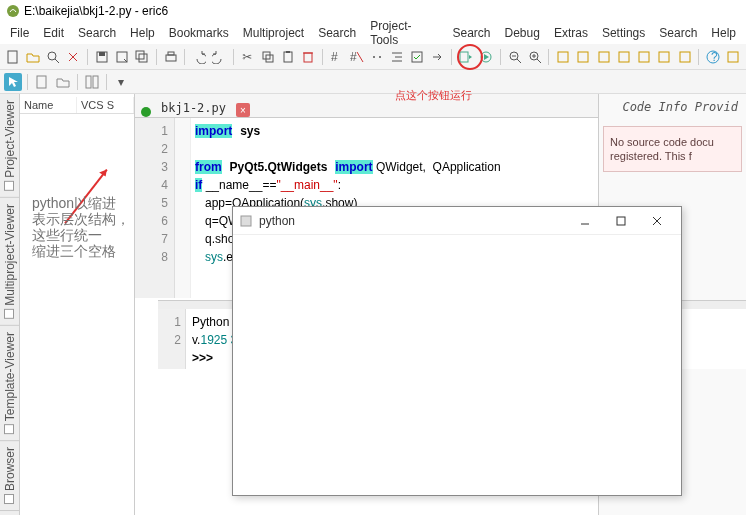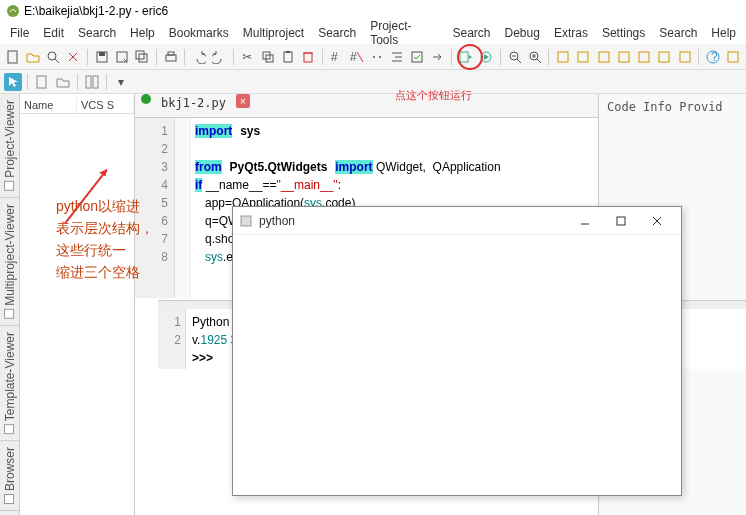--- a/index.html
+++ b/index.html
@@ -13,43 +13,43 @@
 .toolbar .sep { width: 1px; height: 16px; background: #ccc; margin: 0 2px; }
 .run-circle { position: absolute; width: 26px; height: 26px; border: 2px solid #e03030; border-radius: 50%; left: 457px; top: 44px; pointer-events: none; }
 .main-area { display: flex; height: calc(100% - 70px); }
 .left-tabs { width: 20px; background: #eee; border-right: 1px solid #ccc; display: flex; flex-direction: column; }
 .left-tabs .vtab { writing-mode: vertical-rl; transform: rotate(180deg); padding: 6px 2px; font-size: 11px; color: #555; border-top: 1px solid #ccc; display: flex; align-items: center; gap: 3px; }
 .left-tabs .vtab .sq { width: 10px; height: 10px; background: #fff; border: 1px solid #999; }
 .project-panel { width: 115px; background: #fff; border-right: 1px solid #ccc; display: flex; flex-direction: column; }
 .panel-cols { display: flex; height: 20px; border-bottom: 1px solid #ddd; align-items: flex-end; }
 .panel-cols span { flex: 1; padding: 2px 4px; font-size: 11px; color: #444; border-right: 1px solid #eee; }
 .editor-area { flex: 1; display: flex; flex-direction: column; background: #fff; }
-.editor-tabs { height: 24px; background: #f5f5f5; border-bottom: 1px solid #ccc; display: flex; align-items: flex-start; padding-left: 6px; gap: 6px; }
+.editor-tabs { height: 24px; background: #f5f5f5; border-bottom: 1px solid #ccc; display: flex; align-items: flex-end; padding-left: 6px; gap: 6px; }
 .editor-tabs .dot { width: 10px; height: 10px; border-radius: 50%; background: #2a9d2a; }
 .editor-tabs .tabname { font-family: Consolas, monospace; font-size: 12px; color: #333; padding: 2px 4px; }
 .editor-tabs .close-x { width: 14px; height: 14px; background: #e06666; color: #fff; display: flex; align-items: center; justify-content: center; font-size: 10px; border-radius: 2px; }
 .code-gutter { display: flex; height: 180px; }
 .gutter { width: 40px; background: #f0f0f0; border-right: 1px solid #ddd; text-align: right; padding: 4px 6px 0 0; font-family: Consolas, monospace; font-size: 13px; color: #888; line-height: 18px; }
 .margin2 { width: 16px; background: #f8f8f8; border-right: 1px solid #eee; }
 .code { flex: 1; padding: 4px 8px 0 4px; font-family: Consolas, monospace; font-size: 13px; color: #000; line-height: 18px; white-space: pre; position: relative; }
 .kw { color: #0000cc; font-weight: bold; background: #5eead4; }
 .mod { color: #000; font-weight: bold; }
 .str { color: #c00; }
 .id { color: #008080; }
 .red-arrow { position: absolute; left: 48px; top: 180px; color: #e03030; font-size: 28px; transform: rotate(-35deg); }
-.annotation1 { position: absolute; left: 56px; top: 195px; color: #c2410c; font-size: 14px; line-height: 22px; }
+.annotation1 { position: absolute; left: 32px; top: 195px; color: #737373; font-size: 14px; line-height: 16px; }
 .annotation2 { position: absolute; left: 395px; top: 88px; color: #e03030; font-size: 11px; font-weight: 500; }
 .shell-area { position: absolute; left: 158px; top: 300px; right: 0; background: #fff; border-top: 1px solid #ccc; }
 .shell-area .shell-line { display:flex; align-items:center; height:8px; background:#eee; justify-content:center;}
 .shell-area .shell-line .grip{ width:30px; height:4px; background:#ccc; border-radius:2px;}
 .shell-body { display: flex; height: 60px; }
 .shell-gutter { width: 28px; background: #f0f0f0; border-right: 1px solid #ddd; text-align: right; padding: 4px 4px 0 0; font-family: Consolas, monospace; font-size: 13px; color: #888; line-height: 18px; }
 .shell-code { flex: 1; padding: 4px 6px; font-family: Consolas, monospace; font-size: 13px; line-height: 18px; }
 .right-panel { width: 148px; background: #f9f9f9; border-left: 1px solid #ccc; }
-.right-panel .rtitle { padding: 6px 8px; font-family: Consolas, monospace; color: #555; font-size: 12px; text-align: left; }
+.right-panel .rtitle { padding: 6px 8px; font-family: Consolas, monospace; color: #555; font-size: 12px; text-align: right; font-style: italic; }
 .info-box { margin: 6px 4px; background: #fff0f0; border: 1px solid #e0c0c0; padding: 8px 6px; color: #604040; font-size: 11px; line-height: 14px; }
 .popup { position: absolute; left: 232px; top: 206px; width: 450px; height: 290px; background: #fff; border: 1px solid #888; box-shadow: 2px 2px 8px rgba(0,0,0,0.2); }
 .popup-title { height: 28px; display: flex; align-items: center; padding: 0 6px; background: #fff; border-bottom: 1px solid #eee; }
 .popup-title .picon { width: 14px; height: 14px; margin-right: 6px; }
 .popup-title .ptxt { flex: 1; font-size: 12px; color: #333; }
 .popup-title .wbtn { width: 36px; height: 24px; display: flex; align-items: center; justify-content: center; color: #333; }
 svg { display: block; }
 </style>
 </head>
 <body>
@@ -350,29 +350,31 @@
           <div>5</div>
           <div>6</div>
           <div>7</div>
           <div>8</div>
       </div>
       <div class="margin2"></div>
       <div class="code"><span class="kw">import</span> <span class="mod">sys</span>
 
 <span class="kw">from</span> <span class="mod">PyQt5.QtWidgets</span> <span class="kw">import</span><span> QWidget,  QApplication</span>
 <span class="kw">if</span><span> __name__==</span><span class="str">"__main__"</span><span>:</span>
-<span>   app=QApplication(</span><span class="id">sys</span><span>.code)</span>
+<span>   app=QApplication(</span><span class="id">sys</span><span>.show)</span>
 <span>   q=QWidget()</span>
 <span>   q.show()</span>
 <span>   </span><span class="id">sys</span><span>.exit(app.exec_</span><span style="font-weight:bold">())</span></div>
     </div>
   </div>
 
   <div class="right-panel">
     <div class="rtitle">Code Info Provid</div>
+    <div class="info-box" style="white-space:pre-line">No source code docu
+registered. This f</div>
   </div>
 </div>
 
 <div class="red-arrow">
   <svg width="80" height="30">
       <line x1="5" y1="25" x2="70" y2="5" stroke="#e03030" stroke-width="2"></line>
       <path d="M70 5 l-8 -2 l3 7 z" fill="#e03030"></path>
     </svg>
 </div>
 

